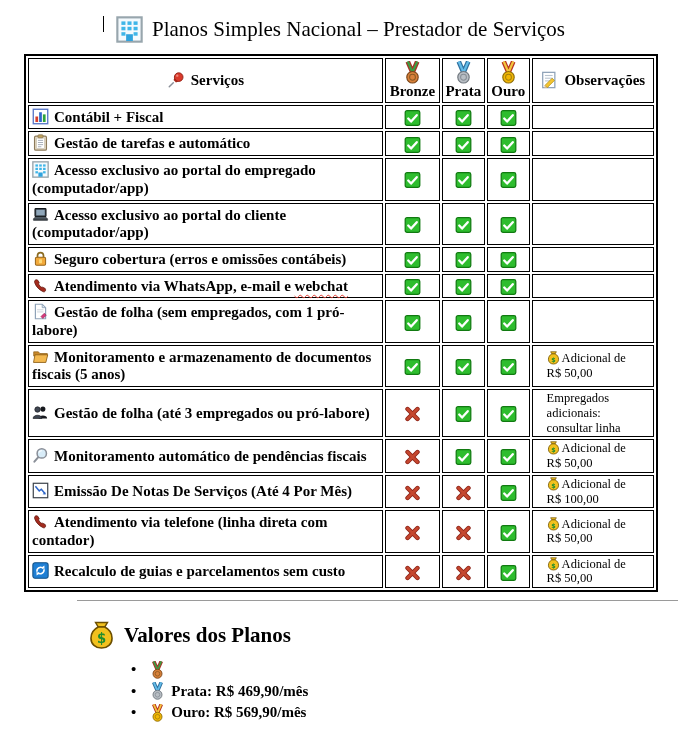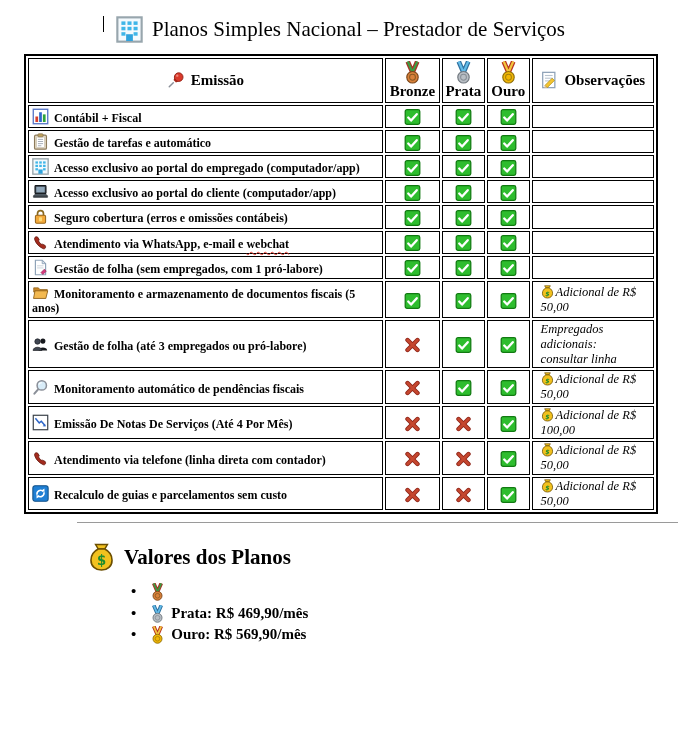--- a/index.html
+++ b/index.html
@@ -12,26 +12,26 @@
   .title .icn svg{width:27px;height:27px;display:block;}
 
   
   table.plans{margin:11px 0 0 24px;border-collapse:separate;border-spacing:2px;border:2px solid #000;width:634px;table-layout:fixed;}
   table.plans th,table.plans td{border:1px solid #000;vertical-align:middle;}
   th{font-size:15px;font-weight:bold;padding:1px 2px;}
   th .hdr-inline{display:flex;align-items:center;justify-content:center;gap:6px;height:38px;}
   th .hdr-stack{display:flex;flex-direction:column;align-items:center;justify-content:center;line-height:1.05;padding:1px 0;}
   th .icn svg{width:18px;height:18px;display:block;}
   th .medal svg{width:19px;height:23px;display:block;}
-  td.svc{font-size:12px;font-weight:bold;line-height:1.18;padding:2px 2px 2px 3px;text-align:left;}
+  td.svc{font-size:15px;font-weight:bold;line-height:1.18;padding:2px 2px 2px 3px;text-align:left;}
   td.svc .icn{margin-right:5px;}
   td.svc .icn svg{width:17px;height:17px;vertical-align:-3px;}
   td.mark{text-align:center;padding:1px 0;}
   td.mark svg{width:17px;height:16px;vertical-align:middle;}
-  td.obs{font-size:12.5px;font-style:italic;line-height:1.18;padding:1px 8px;}
+  td.obs{font-size:12.5px;line-height:1.18;padding:1px 14px;}
   td.obs .icn svg{width:13px;height:14px;vertical-align:-3px;margin-right:2px;}
   .sp{text-decoration:underline;text-decoration-style:wavy;text-decoration-color:#e03c31;text-decoration-thickness:1px;text-underline-offset:3px;}
 
   
   .divider{margin:8px 0 0 77px;width:601px;border-top:1px solid #9a9a9a;height:0;}
 
   
   .pricing-heading{display:flex;align-items:center;gap:9px;margin:20px 0 0 88px;font-size:21px;font-weight:bold;}
   .pricing-heading .icn svg{width:27px;height:29px;display:block;}
   ul.prices{list-style:none;margin:10px 0 0 0;padding:0 0 0 131px;}
@@ -78,21 +78,21 @@
         <th>
           <span class="hdr-inline">
             <span class="icn">
                 <svg viewBox="0 0 20 20">
                   <line x1="7" y1="13" x2="2.5" y2="17.5" stroke="#8a8f98" stroke-width="1.6" stroke-linecap="round"></line>
                   <path d="M9.5 5.5 L14.5 10.5 L10 12.8 L7.2 10 Z" fill="#a8281a"></path>
                   <circle cx="13" cy="6.8" r="4.8" fill="#d93a2b" stroke="#8e1f14" stroke-width="1"></circle>
                   <circle cx="11.4" cy="5.2" r="1.3" fill="#f08a7d"></circle>
                 </svg>
               </span>
-            <span>Emissão</span>
+            <span>Serviços</span>
           </span>
         </th>
         <th>
           <span class="hdr-stack">
             <span class="medal">
                 <svg viewBox="0 0 20 24">
                   <path d="M5 0.5 L10 12 L15 0.5" fill="none" stroke="#a93226" stroke-width="5"></path>
                   <path d="M5 0.5 L10 12 L15 0.5" fill="none" stroke="#3d9b42" stroke-width="2.4"></path>
                   <circle cx="10" cy="17" r="6" fill="#d8813a" stroke="#7a4416" stroke-width="1.2"></circle>
                   <circle cx="10" cy="17" r="3.1" fill="none" stroke="#8d5a22" stroke-width="1.1"></circle>

